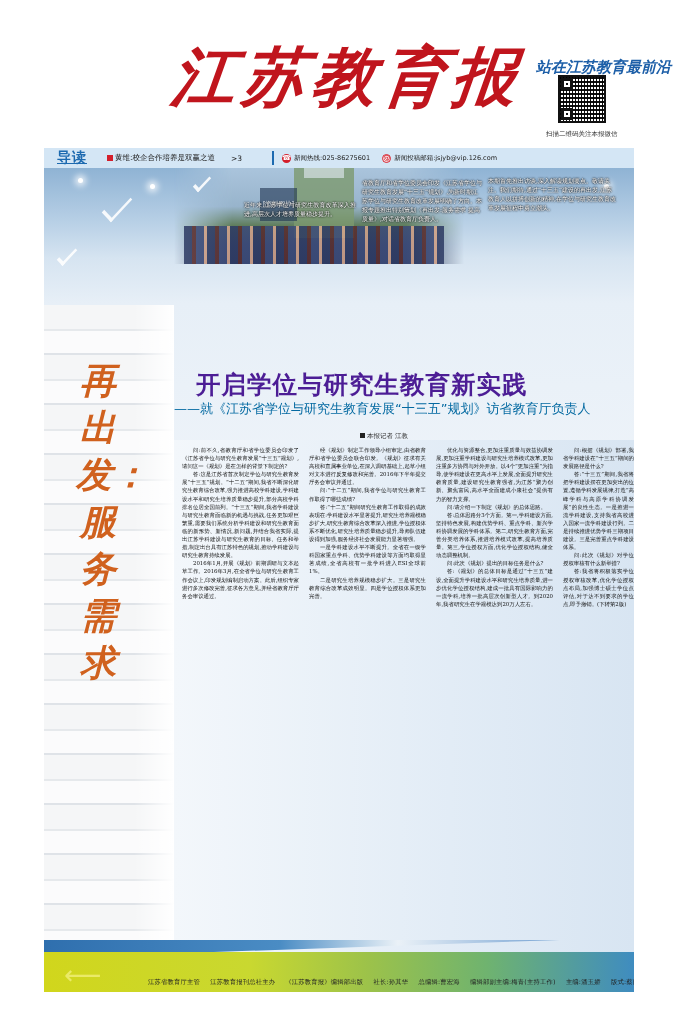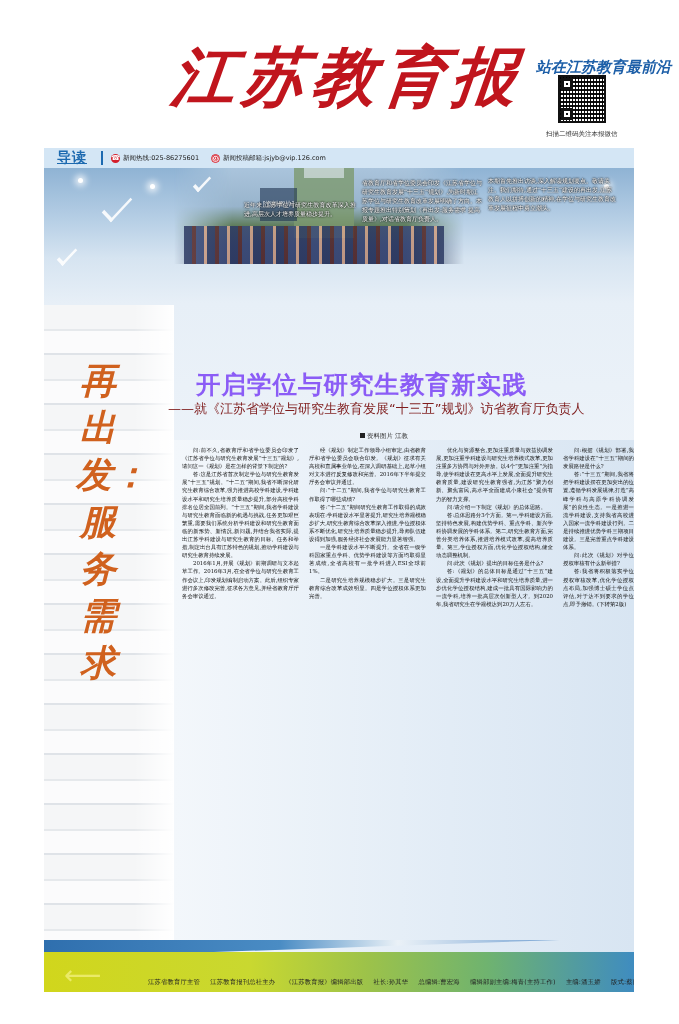--- a/index.html
+++ b/index.html
@@ -58,22 +58,22 @@
 
   
   .side { position: absolute; left: 44px; top: 305px; width: 130px; height: 660px;
           background: repeating-linear-gradient(180deg, #f5f6f7 0 24px, #e6e9ec 24px 26px, #fbfbfc 26px 48px, #dfe3e8 48px 50px); }
   .side::after { content: ""; position: absolute; right: 0; top: 0; width: 40px; height: 100%; background: linear-gradient(90deg, rgba(255,255,255,0), #ffffff); }
   .side-text { position: absolute; left: 32px; font-family: "DejaVu Serif", "Liberation Serif", serif; font-weight: bold; font-style: italic; color: #d0611e; font-size: 36px; line-height: 47px; width: 44px; text-align: center; z-index: 2; }
   .side-text.t1 { top: 52px; }
   .side-text.t2 { top: 328px; }
 
   
-  .headline { position: absolute; left: 196px; top: 368px; font-size: 24.5px; font-weight: bold; color: #8b5cf6; letter-spacing: 1px; white-space: nowrap; }
-  .subhead { position: absolute; left: 168px; top: 400px; font-size: 13px; color: #7f1d1d; white-space: nowrap; }
+  .headline { position: absolute; left: 196px; top: 368px; font-size: 24.5px; font-weight: bold; color: #4c1d95; letter-spacing: 1px; white-space: nowrap; }
+  .subhead { position: absolute; left: 174px; top: 400px; font-size: 13px; color: #0369a1; white-space: nowrap; }
   .byline { position: absolute; left: 360px; top: 432px; font-size: 6.5px; color: #333; }
   .byline .sq { display: inline-block; width: 5px; height: 5px; background: #222; margin-right: 2px; }
 
   
   .col { position: absolute; top: 446px; font-family: "DejaVu Serif", "Liberation Serif", serif; font-size: 5.4px; line-height: 8.1px; color: #111; text-align: justify; overflow: hidden; }
   .col p { text-indent: 11px; }
   .c1 { left: 182px; width: 117px; height: 500px; }
   .c2 { left: 309px; width: 117px; height: 500px; }
   .c3 { left: 436px; width: 117px; height: 500px; }
   .c4 { left: 563px; width: 71px; height: 450px; }
@@ -102,20 +102,25 @@
   <div class="qr">
     <div class="corner c1"></div>
 
     <div class="corner c3"></div>
   </div>
   <div class="qr-caption">扫描二维码关注本报微信</div>
 </div>
 
 <div class="guide">
   <span class="title">导读</span>
+  <span class="item">
+    <span class="sq"></span>
+    <span>黄维:校企合作培养是双赢之道</span>
+    <span class="page">&gt;3</span>
+  </span>
   <span class="divider"></span>
   <span class="icon phone-icon">☎</span>
   <span class="contact">新闻热线:025-86275601</span>
   <span class="icon at-icon">@</span>
   <span class="contact">新闻投稿邮箱:jsjyb@vip.126.com</span>
 </div>
 
 <div class="hero">
   <div class="hero-photo"></div>
   <div class="hero-building"></div>
@@ -134,21 +139,21 @@
 
 <div class="article-bg"></div>
 
 <div class="side">
   <div class="side-text t1">再出发：服务需求</div>
 </div>
 
 <div class="headline">开启学位与研究生教育新实践</div>
 <div class="subhead">——就《江苏省学位与研究生教育发展“十三五”规划》访省教育厅负责人</div>
 <div class="byline">
-  <span class="sq"></span><span>资料图片  江教</span>
+  <span class="sq"></span><span>本报记者  江教</span>
 </div>
 
 <div class="col c1">
   <p>问:前不久,省教育厅和省学位委员会印发了《江苏省学位与研究生教育发展“十三五”规划》,请问这一《规划》是在怎样的背景下制定的?</p>
   <p>答:这是江苏省首次制定学位与研究生教育发展“十三五”规划。“十二五”期间,我省不断深化研究生教育综合改革,强力推进高校学科建设,学科建设水平和研究生培养质量稳步提升,部分高校学科排名位居全国前列。“十三五”期间,我省学科建设与研究生教育面临新的机遇与挑战,任务更加艰巨繁重,需要我们系统分析学科建设和研究生教育面临的新形势、新情况,新问题,并结合我省实际,提出江苏学科建设与研究生教育的目标、任务和举措,制定出台具有江苏特色的规划,推动学科建设与研究生教育持续发展。</p>
   <p>2016年1月,开展《规划》前期调研与文本起草工作。2016年3月,在全省学位与研究生教育工作会议上,印发规划编制启动方案。此后,组织专家进行多次修改完善,征求各方意见,并经省教育厅厅务会审议通过。</p>
 </div>
 <div class="col c2">
   <p>经《规划》制定工作领导小组审定,由省教育厅和省学位委员会联合印发。《规划》征求有关高校和直属事业单位,在深入调研基础上,起草小组对文本进行反复修改和完善。2016年下半年提交厅务会审议并通过。</p>
   <p>问:“十二五”期间,我省学位与研究生教育工作取得了哪些成绩?</p>

